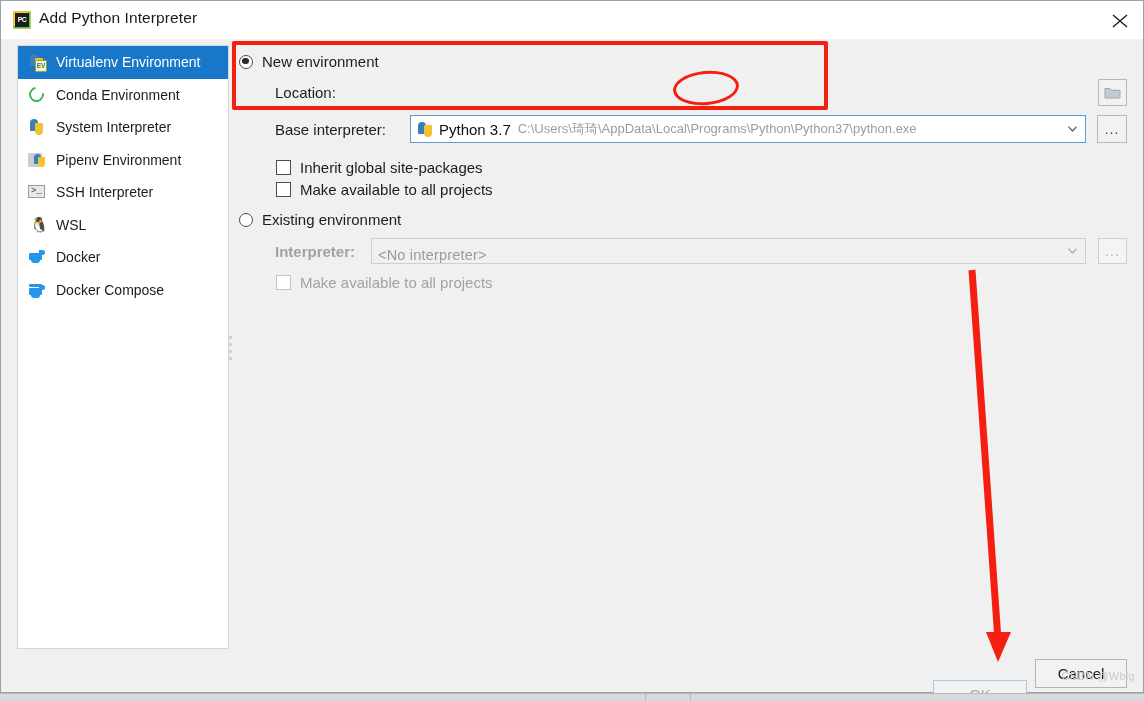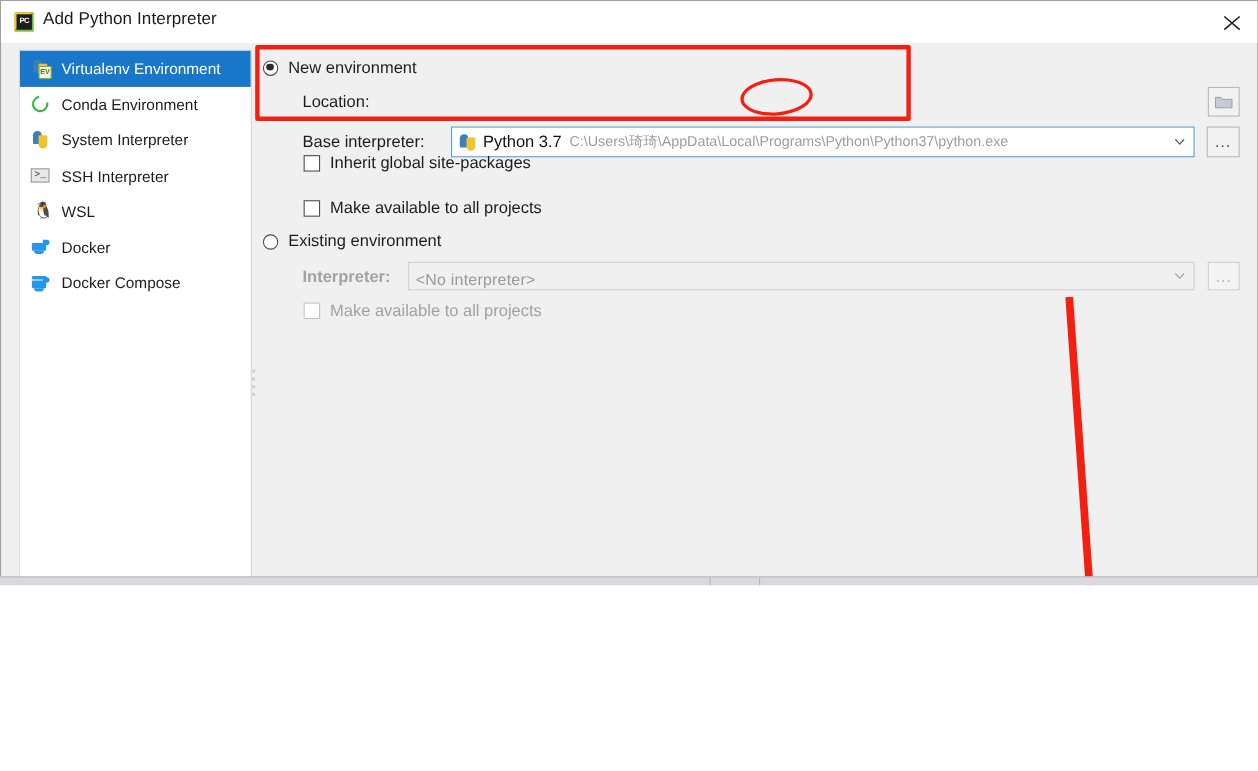--- a/index.html
+++ b/index.html
@@ -7,21 +7,21 @@
     padding: 0;
     background: #ffffff;
   }
   body {
     font-family: "Liberation Sans", sans-serif;
     -webkit-font-smoothing: antialiased;
   }
   #screen {
     position: relative;
     width: 1144px;
-    height: 532px;
+    height: 701px;
     overflow: hidden;
     background: #0c4a6e;
   }
 
   
   .window {
     position: absolute;
     left: 0; top: 0;
     width: 1144px;
     height: 693px;
@@ -442,20 +442,28 @@
       </div>
 
       <div class="side-item">
         <span class="side-ico">
           <span class="py-blue"></span>
             <span class="py-yellow"></span>
         </span>
         <span class="s-label">System Interpreter</span>
       </div>
 
+      <div class="side-item">
+        <span class="side-ico">
+          <span class="pipenv-box"></span>
+          <span class="py-blue" style="left:6px;top:3px;width:7px;height:10px;"></span>
+          <span class="py-yellow" style="left:10px;top:6px;width:7px;height:10px;"></span>
+        </span>
+        <span class="s-label">Pipenv Environment</span>
+      </div>
 
       <div class="side-item">
         <span class="side-ico">
             <span class="ssh-box">&gt;_</span>
           </span>
         <span class="s-label">SSH Interpreter</span>
       </div>
 
 
       <div class="side-item">
@@ -511,21 +519,21 @@
         <span class="py-yellow" style="left:7px;top:4px;width:8px;height:12px;"></span>
       </span>
       <span class="combo-main">Python 3.7</span>
       <span class="combo-path">C:\Users\琦琦\AppData\Local\Programs\Python\Python37\python.exe</span>
       <svg class="combo-arrow" viewBox="0 0 9 6">
         <path d="M0.5 0.6 L4.5 5 L8.5 0.6" stroke="#5a5a5a" stroke-width="1.2" fill="none"></path>
       </svg>
     </div>
     <div class="sqbtn" style="left:1096px; top:114px; width:30px; height:28px;">...</div>
 
-    <div class="chk-row" style="left:275px; top:139px;text-align:right;">
+    <div class="chk-row" style="left:275px; top:158px;text-align:right;">
       <span class="chkbox"></span>
       <span class="chk-label">Inherit global site-packages</span>
     </div>
     <div class="chk-row" style="left:275px; top:180px;">
       <span class="chkbox"></span>
       <span class="chk-label">Make available to all projects</span>
     </div>
 
     <div class="radio-row" style="left:238px; top:210px;">
       <span class="radio"></span>

